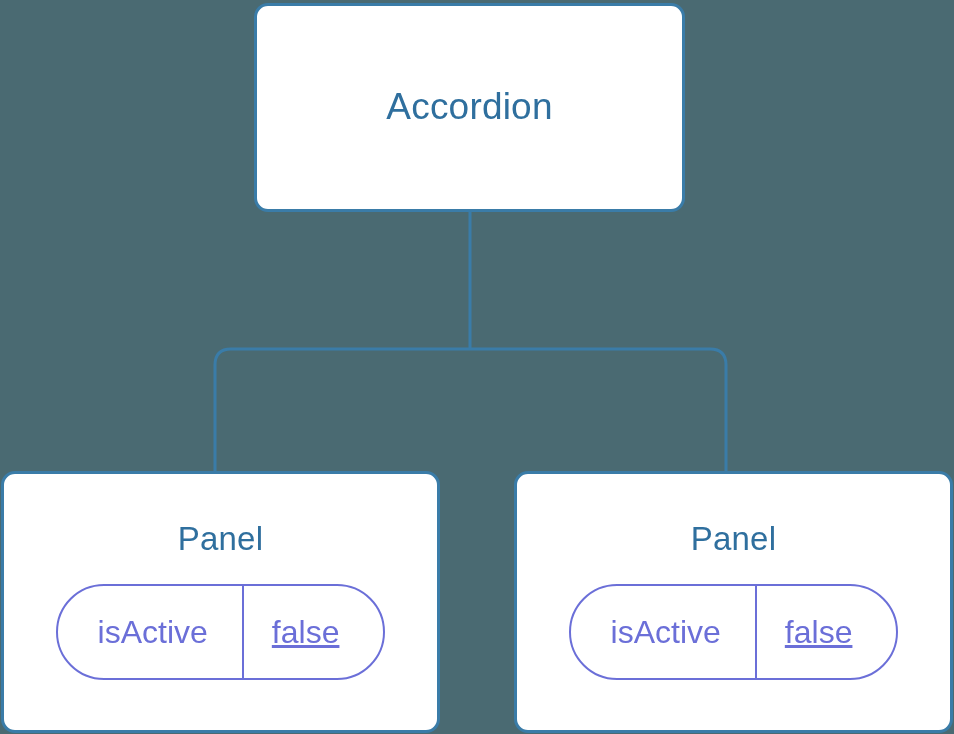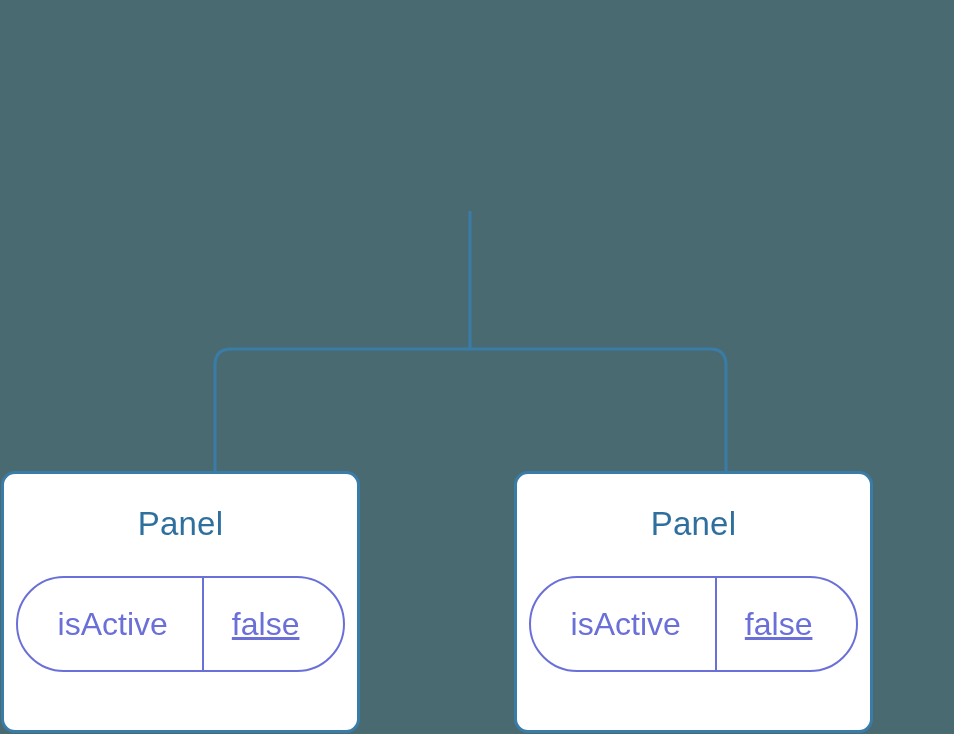--- a/index.html
+++ b/index.html
@@ -46,43 +46,43 @@
   .node-root {
     left: 254px;
     top: 3px;
     width: 431px;
     height: 209px;
     justify-content: center;
   }
 
   .node-child {
     top: 471px;
-    width: 359px;
+    width: 439px;
     height: 262px;
     justify-content: flex-start;
-    padding-top: 32px;
+    padding-top: 47px;
   }
   .node-child-left  { left: 1px; }
   .node-child-right { left: 514px; }
 
   .node-title {
     color: #2f6f9e;
     font-size: 37px;
     line-height: 1.1;
     font-weight: 400;
     letter-spacing: 0.2px;
     white-space: nowrap;
   }
   .node-child .node-title {
     font-size: 33px;
   }
 
   
   .prop-pill {
-    margin-top: 34px;
+    margin-top: 27px;
     display: flex;
     align-items: stretch;
     box-sizing: border-box;
     border: 2px solid #6b6fd8;
     border-radius: 999px;
     height: 96px;
     background: transparent;
     overflow: hidden;
   }
   .prop-key,
@@ -110,20 +110,23 @@
 
 <div id="stage">
 
   <svg id="connectors" viewBox="0 0 954 734" width="954" height="734" xmlns="http://www.w3.org/2000/svg">
 
     <path d="M 470 211 L 470 349" fill="none" stroke="#3a7ca8" stroke-width="3" stroke-linecap="butt"></path>
 
     <path d="M 215 475 L 215 365 Q 215 349 231 349 L 710 349 Q 726 349 726 365 L 726 475" fill="none" stroke="#3a7ca8" stroke-width="3" stroke-linejoin="round" stroke-linecap="butt"></path>
   </svg>
 
+  <div class="node node-root">
+    <div class="node-title">Accordion</div>
+  </div>
 
   <div class="node node-child node-child-left">
     <div class="node-title">Panel</div>
     <div class="prop-pill">
       <span class="prop-key">isActive</span>
       <span class="prop-value">false</span>
     </div>
   </div>
 
   <div class="node node-child node-child-right">

